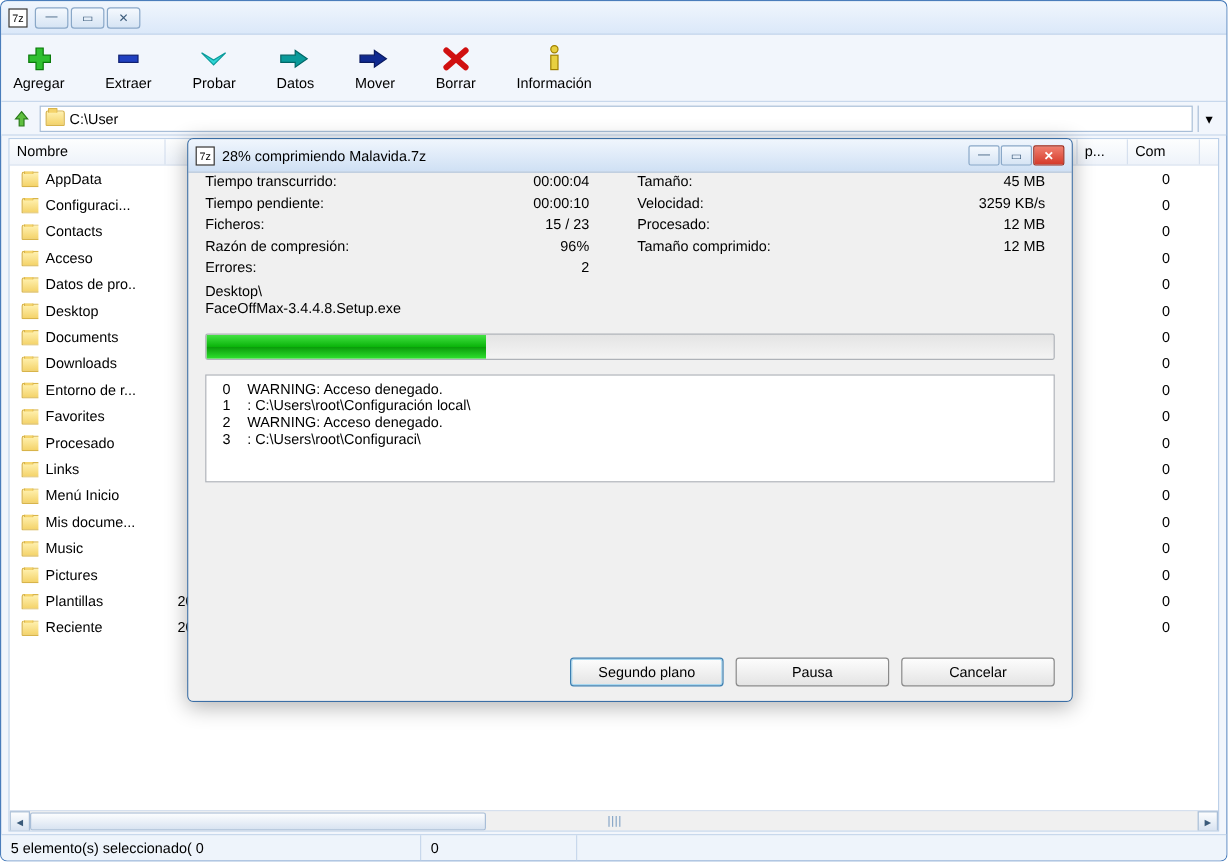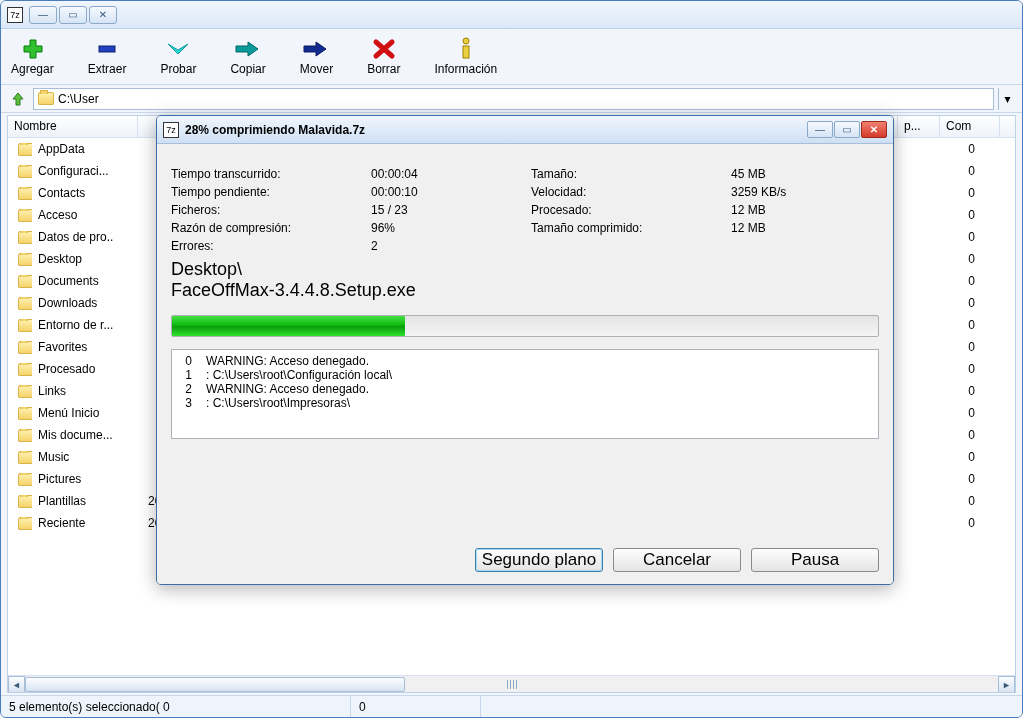--- a/index.html
+++ b/index.html
@@ -219,54 +219,54 @@
   border-bottom: 1px solid #a8bed8;
 }
 .dlg-titlebar .app-icon {
   width: 16px; height: 16px;
   border: 1px solid #333;
   font-size: 9px;
   display: flex; align-items: center; justify-content: center;
   margin-right: 6px;
   background: #fff;
 }
-.dlg-titlebar .title-text { flex: 1; color: #000; font-weight: bold; }
+.dlg-titlebar .title-text { flex: 1; color: #000; }
 .dlg-win-btn {
   width: 26px; height: 17px;
   border: 1px solid #8aa8c8;
   border-radius: 2px;
   background: linear-gradient(#f5f9fe, #d6e4f4);
   display: flex; align-items: center; justify-content: center;
   font-size: 10px; color: #3a5a7a;
   cursor: pointer;
   margin-left: 1px;
 }
 .dlg-win-btn.close {
   background: linear-gradient(#f08070, #d53a2a);
   border-color: #a02a1a;
   color: #fff;
   font-weight: bold;
 }
 .dlg-body {
   flex: 1;
-  padding: 23px 14px 12px 14px;
+  padding: 0 14px 12px 14px;
   background: #f0f0f0;
   display: flex;
   flex-direction: column;
 }
 .stats-grid {
   display: grid;
   grid-template-columns: 200px 120px 40px 200px 140px;
   row-gap: 4px;
   font-size: 12px;
   color: #000;
 }
 .stats-grid .lbl { }
-.stats-grid .val { text-align: left; }
-.current-file { margin-top: 6px; font-size: 18px; white-space: pre-line; }
+.stats-grid .val { text-align: right; }
+.current-file { margin-top: 6px; font-size: 12px; white-space: pre-line; }
 .progress-outer {
   margin-top: 14px;
   height: 22px;
   border: 1px solid #aeb2b8;
   background: linear-gradient(#e4e4e4, #f4f4f4);
   border-radius: 2px;
   overflow: hidden;
 }
 .progress-inner {
   height: 100%;
@@ -289,21 +289,21 @@
   display: flex;
   justify-content: flex-end;
   gap: 10px;
   padding-top: 18px;
 }
 .dlg-btn {
   width: 128px; height: 24px;
   border: 1px solid #8a8a8a;
   border-radius: 3px;
   background: linear-gradient(#fdfdfd, #e4e4e4);
-  font-size: 17px;
+  font-size: 12px;
   cursor: pointer;
 }
 .dlg-btn.focus {
   border: 1px solid #3c7fb1;
   box-shadow: 0 0 0 1px #a8d8f0 inset;
 }
 svg { display: block; }
 </style>
 </head>
 <body>
@@ -343,21 +343,21 @@
           </svg>
       </div>
       <div class="tool-label">Probar</div>
     </div>
     <div class="tool-item">
       <div class="tool-icon">
         <svg width="30" height="22">
             <path d="M2 8h12v-4l10 7-10 7v-4H2z" fill="#0a9a9a" stroke="#066" stroke-width="1"></path>
           </svg>
       </div>
-      <div class="tool-label">Copiar</div>
+      <div class="tool-label">Datos</div>
     </div>
     <div class="tool-item">
       <div class="tool-icon">
         <svg width="30" height="22">
             <path d="M2 8h12v-4l10 7-10 7v-4H2z" fill="#102a90" stroke="#0a1a60" stroke-width="1"></path>
           </svg>
       </div>
       <div class="tool-label">Mover</div>
     </div>
     <div class="tool-item">
@@ -692,23 +692,23 @@
         <div class="log-row">
           <div class="log-idx">1</div>
           <div>: C:\Users\root\Configuración local\</div>
         </div>
         <div class="log-row">
           <div class="log-idx">2</div>
           <div>WARNING: Acceso denegado.</div>
         </div>
         <div class="log-row">
           <div class="log-idx">3</div>
-          <div>: C:\Users\root\Impresoras\</div>
+          <div>: C:\Users\root\Configuraci\</div>
         </div>
       </div>
 
     <div class="dlg-buttons">
       <button class="dlg-btn focus">Segundo plano</button>
+      <button class="dlg-btn">Pausa</button>
       <button class="dlg-btn">Cancelar</button>
-      <button class="dlg-btn">Pausa</button>
     </div>
   </div>
 </div>
 
 </body></html>

